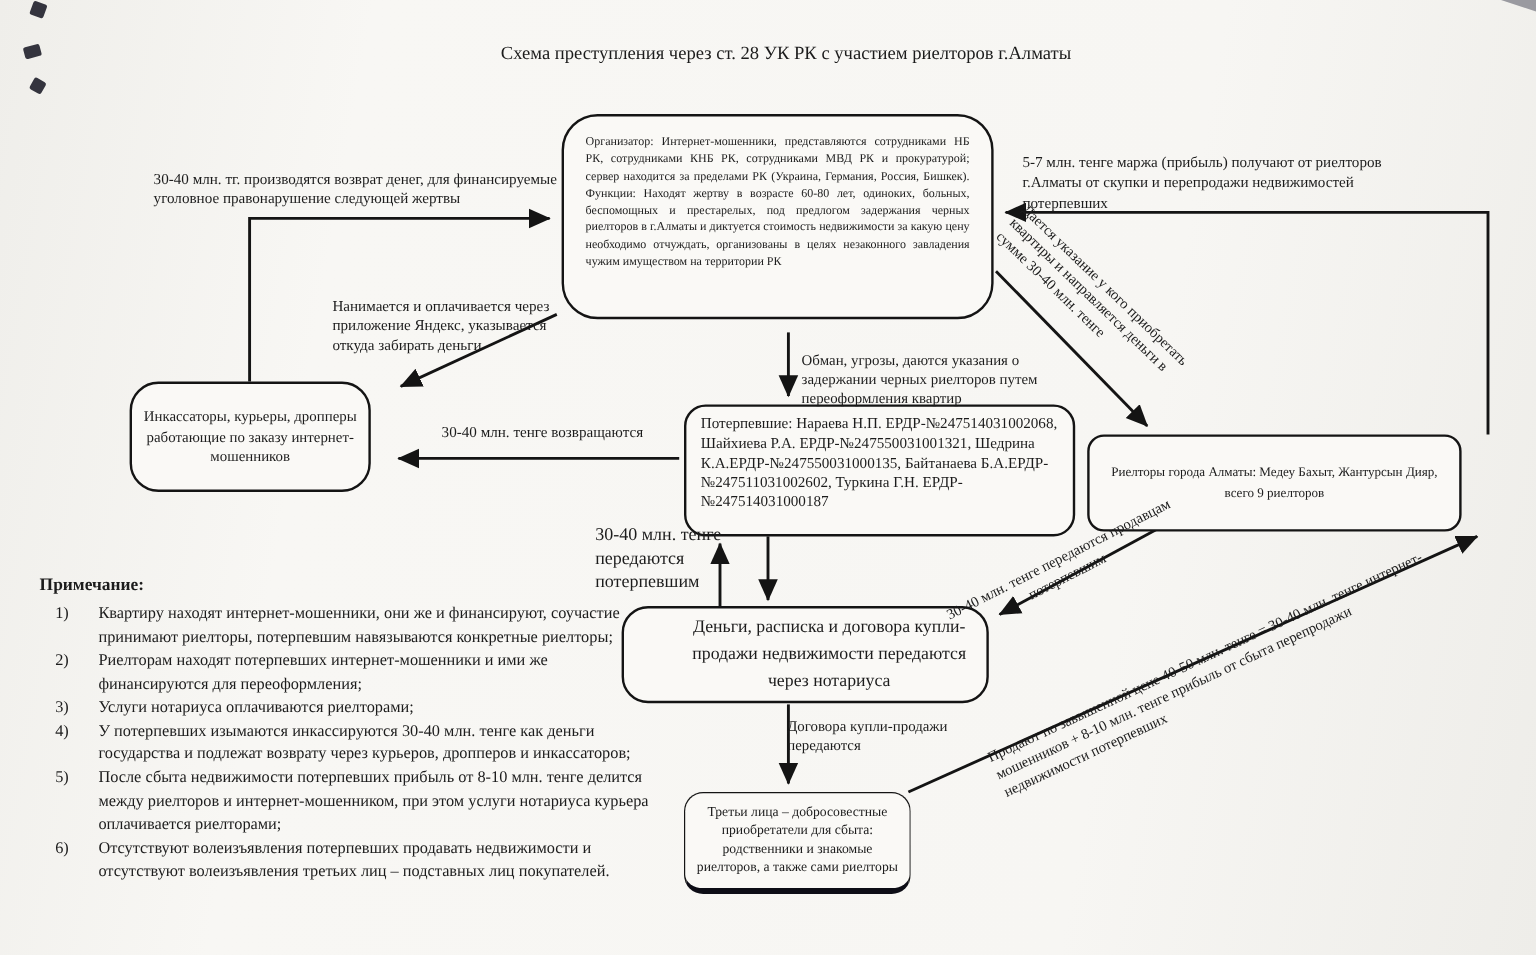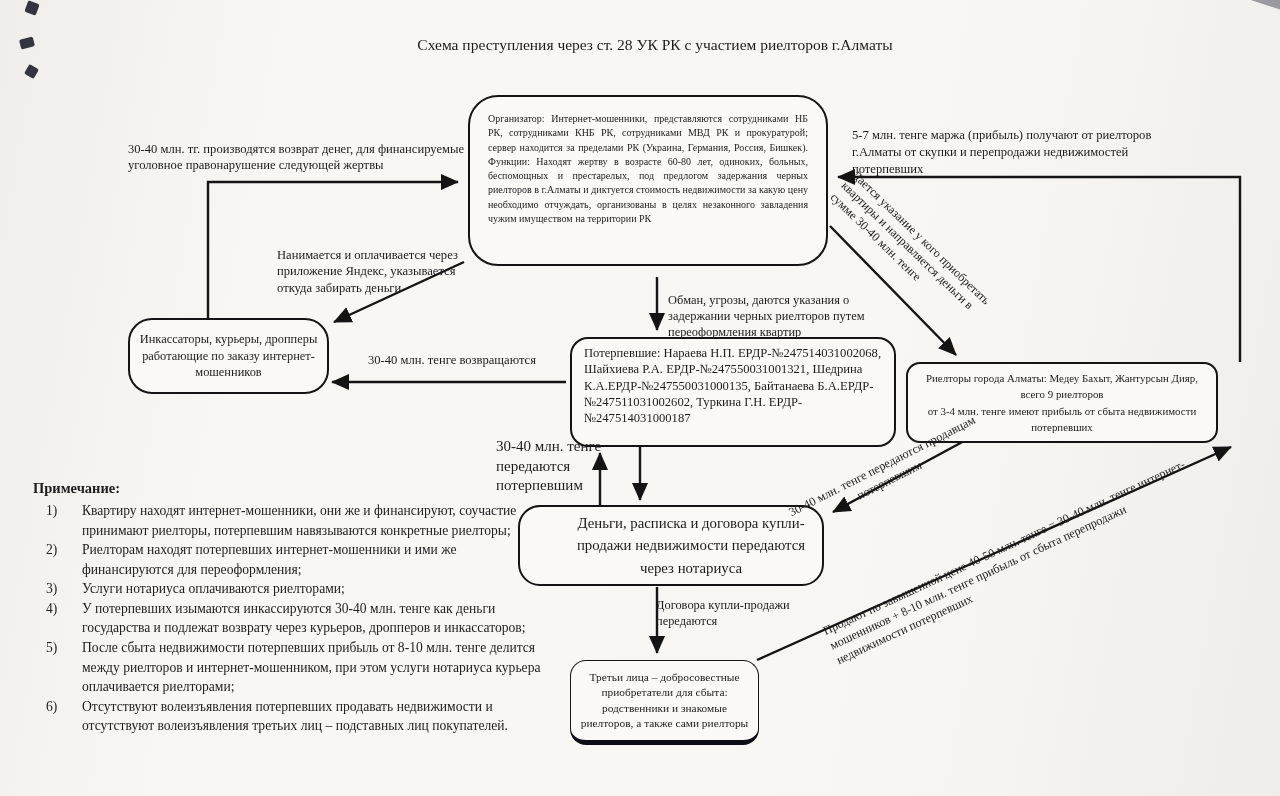--- a/index.html
+++ b/index.html
@@ -10,21 +10,21 @@
   }
   .box{
     position:absolute; box-sizing:border-box; background:#faf9f6;
     border:2px solid #141414; z-index:3;padding-left:40px;
   }
   .centerbox{display:flex; flex-direction:column; align-items:center; justify-content:center; text-align:center;}
   .lbl{position:absolute; z-index:4; line-height:1.3;}
   svg.wires{position:absolute; left:0; top:0; z-index:2;}
   .title{position:absolute; left:330px; top:36px; width:650px; text-align:center; font-size:15.5px; z-index:4;}
   #organizer{left:468px; top:95px; width:360px; height:171px; border-radius:30px; padding:15px 18px; font-size:10px; line-height:1.43; text-align:justify;}
-  #collectors{left:128px; top:318px; width:201px; height:76px; border-radius:24px; font-size:12.4px; line-height:1.35; padding:4px 8px;font-family:Liberation Serif, serif;}
+  #collectors{left:108px; top:318px; width:201px; height:92px; border-radius:24px; font-size:12.4px; line-height:1.35; padding:4px 8px;font-family:Liberation Serif, serif;}
   #victims{left:570px; top:337px; width:326px; height:110px; border-radius:18px; padding:6px 12px; font-size:12.6px; font-weight:normal; line-height:1.3;}
   #realtors{left:906px; top:362px; width:312px; height:81px; border-radius:14px; font-size:10.9px; line-height:1.5; padding:5px 12px;}
   #money{left:518px; top:505px; width:306px; height:81px; border-radius:22px; border-width:2.5px; font-size:14.8px; line-height:1.5;}
   #thirdparties{left:570px; top:660px; width:189px; height:85px; border-radius:16px; border-width:1.8px; border-bottom:5px solid #0d0d16; font-size:11.4px; line-height:1.33; padding:3px 8px;}
   #label-return{left:128px; top:141px; width:350px; font-size:12.6px;}
   #label-margin{left:852px; top:127px; width:335px; font-size:12.6px; line-height:1.35;}
   #label-hire{left:277px; top:247px; width:200px; font-size:12.6px;}
   #label-returned{left:368px; top:352px; width:230px; font-size:12.6px; white-space:nowrap;}
   #label-deception{left:668px; top:292px; width:245px; font-size:12.4px;}
   #label-passed{left:462px; top:437px; width:155px; font-size:15px;margin-left:34px;}
@@ -75,21 +75,20 @@
     </g>
   </svg>
 
   <div class="title">Схема преступления через ст. 28 УК РК с участием риелторов г.Алматы</div>
 
   <div class="box" id="organizer">Организатор: Интернет-мошенники, представляются сотрудниками НБ РК, сотрудниками КНБ РК, сотрудниками МВД РК и прокуратурой; сервер находится за пределами РК (Украина, Германия, Россия, Бишкек). Функции: Находят жертву в возрасте 60-80 лет, одиноких, больных, беспомощных и престарелых, под предлогом задержания черных риелторов в г.Алматы и диктуется стоимость недвижимости за какую цену необходимо отчуждать, организованы в целях незаконного завладения чужим имуществом на территории РК</div>
   <div class="box centerbox" id="collectors">Инкассаторы, курьеры, дропперы работающие по заказу интернет- мошенников</div>
   <div class="box" id="victims">Потерпевшие: Нараева Н.П. ЕРДР-№247514031002068, Шайхиева Р.А. ЕРДР-№247550031001321, Шедрина К.А.ЕРДР-№247550031000135, Байтанаева Б.А.ЕРДР-№247511031002602, Туркина Г.Н. ЕРДР-№247514031000187</div>
   <div class="box centerbox" id="realtors">
     <span>Риелторы города Алматы: Медеу Бахыт, Жантурсын Дияр, всего 9 риелторов</span>
-    <span>от 3-4 млн. тенге имеют прибыль от сбыта недвижимости потерпевших</span>
   </div>
   <div class="box centerbox" id="money">Деньги, расписка и договора купли-продажи недвижимости передаются через нотариуса</div>
   <div class="box centerbox" id="thirdparties">Третьи лица – добросовестные приобретатели для сбыта: родственники и знакомые риелторов, а также сами риелторы</div>
 
   <div class="lbl" id="label-return">30-40 млн. тг. производятся возврат денег, для финансируемые уголовное правонарушение следующей жертвы</div>
   <div class="lbl" id="label-margin">5-7 млн. тенге маржа (прибыль) получают от риелторов г.Алматы от скупки и перепродажи недвижимостей потерпевших</div>
   <div class="lbl" id="label-hire">Нанимается и оплачивается через приложение Яндекс, указывается откуда забирать деньги</div>
   <div class="lbl" id="label-returned">30-40 млн. тенге возвращаются</div>
   <div class="lbl" id="label-deception">Обман, угрозы, даются указания о задержании черных риелторов путем переоформления квартир</div>
   <div class="lbl" id="label-passed">30-40 млн. тенге передаются потерпевшим</div>

